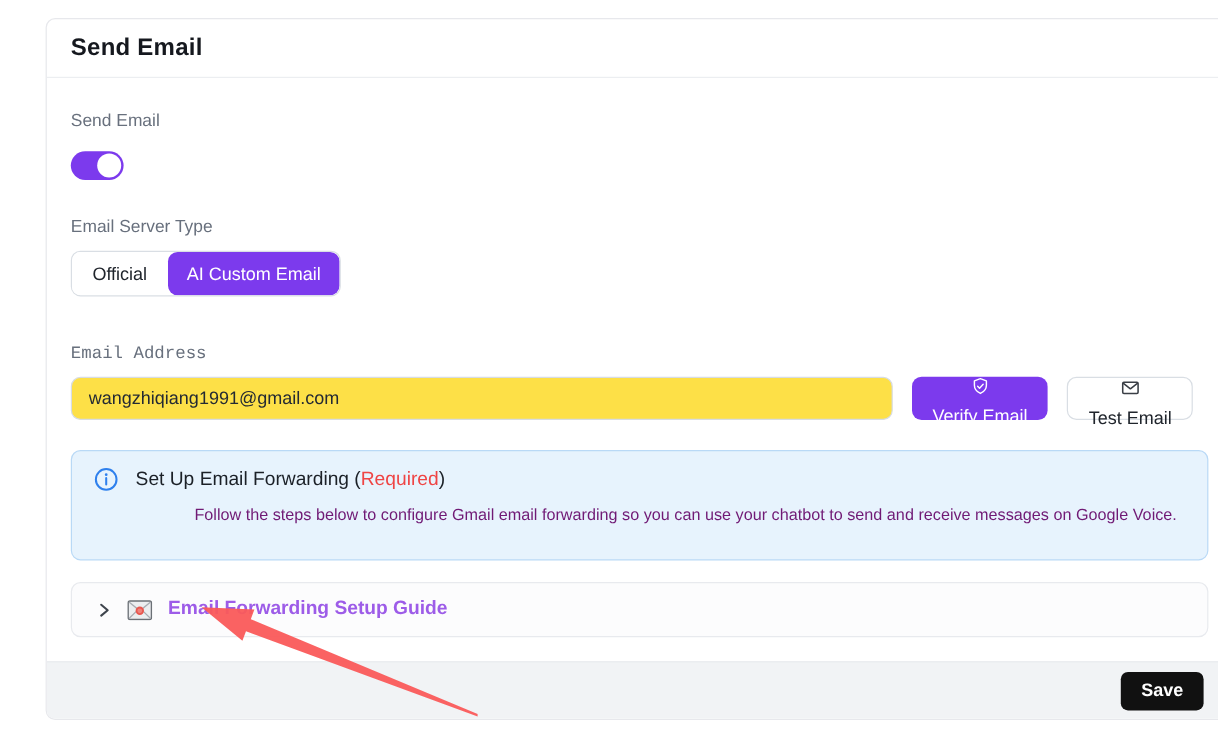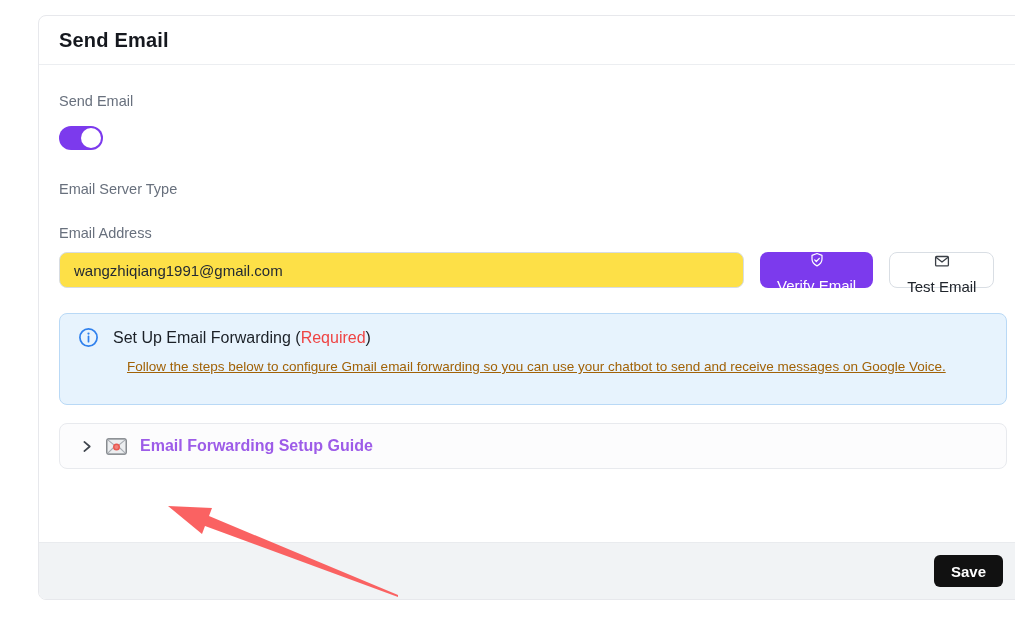--- a/index.html
+++ b/index.html
@@ -32,21 +32,21 @@
     margin-top: 10px; display: inline-flex; align-items: stretch;
     border: 1px solid #d9dee4; border-radius: 8px; background: #fff; overflow: hidden;
   }
   .seg {
     height: 36px; display: flex; align-items: center; padding: 0 17px;
     font-size: 15px; color: #20252c; background: #fff; cursor: pointer; border: none;
     font-family: inherit;
   }
   .seg.active { background: #7c3aed; color: #fff; border-radius: 8px; padding: 0 16px; }
 
-  #label-email-address { margin-top: 24px; }
+  #label-email-address { margin-top: 38px; font-family: Liberation Mono, monospace; }
   .email-row { margin-top: 9px; display: flex; gap: 16px; align-items: center; }
   .email-input {
     flex: 1; height: 36px; border: 1px solid #d7dce2; border-radius: 8px;
     padding: 0 14px; font-size: 15px; color: #242a33; font-family: inherit; outline: none;
     background: #fde047; max-width: 685px;
   }
   .btn { height: 36px; display: inline-flex; align-items: center; gap: 9px;
     border-radius: 8px; font-size: 15px; padding: 0 17px; cursor: pointer; border: none;
     font-family: inherit; white-space: nowrap; flex-direction: column;
   }
@@ -56,21 +56,21 @@
   .verified-row { margin-top: 7px; display: flex; align-items: center; gap: 7px; }
   .verified-text { font-size: 14.5px; color: #2dbf6e; }
 
   .alert {
     margin-top: 25px; background: #e7f3fd; border: 1px solid #b9d9f6;
     border-radius: 8px; padding: 13px 18px 29px;
   }
   .alert-head { display: flex; align-items: center; gap: 14px; }
   .alert-title { font-size: 16px; color: #1b2027; }
   .required { color: #ef4444; }
-  .alert-body { margin: 10px 0 0 49px; font-size: 13.5px; color: #a16207; line-height: 17px; text-decoration: underline; }
+  .alert-body { margin: 10px 0 0 84px; font-size: 13.5px; color: #701a75; line-height: 17px; }
 
   .guide-panel {
     margin-top: 18px; height: 46px; border: 1px solid #e8eaee; border-radius: 8px;
     background: #fcfcfd; display: flex; align-items: center; padding: 0 20px; gap: 13px;
     cursor: pointer;
   }
   .guide-label { font-size: 16px; font-weight: 700; color: #9d5ce8; }
 
   .card-footer {
     height: 57px; background: #f1f3f5; border-top: 1px solid #e9ebee;
@@ -98,20 +98,24 @@
   <div class="card-body">
 
     <div class="field-label" id="label-send-email">Send Email</div>
 
     <div class="toggle">
       <div class="toggle-knob"></div>
     </div>
 
     <div class="field-label" id="label-server-type">Email Server Type</div>
 
+    <div class="segmented">
+      <button class="seg">Official</button>
+      <button class="seg active">AI Custom Email</button>
+    </div>
 
     <div class="field-label" id="label-email-address">Email Address</div>
 
     <div class="email-row">
       <input class="email-input" type="text" value="wangzhiqiang1991@gmail.com" style="">
 
       <button class="btn btn-primary">
         <span class="icon">
           <svg width="16" height="16" viewBox="0 0 16 16" fill="none">
             <path d="M8 1.5 L13 3.4 V7 C13 10 11 12.4 8 13.9 C5 12.4 3 10 3 7 V3.4 Z" stroke="#ffffff" stroke-width="1.2" stroke-linejoin="round"></path>

